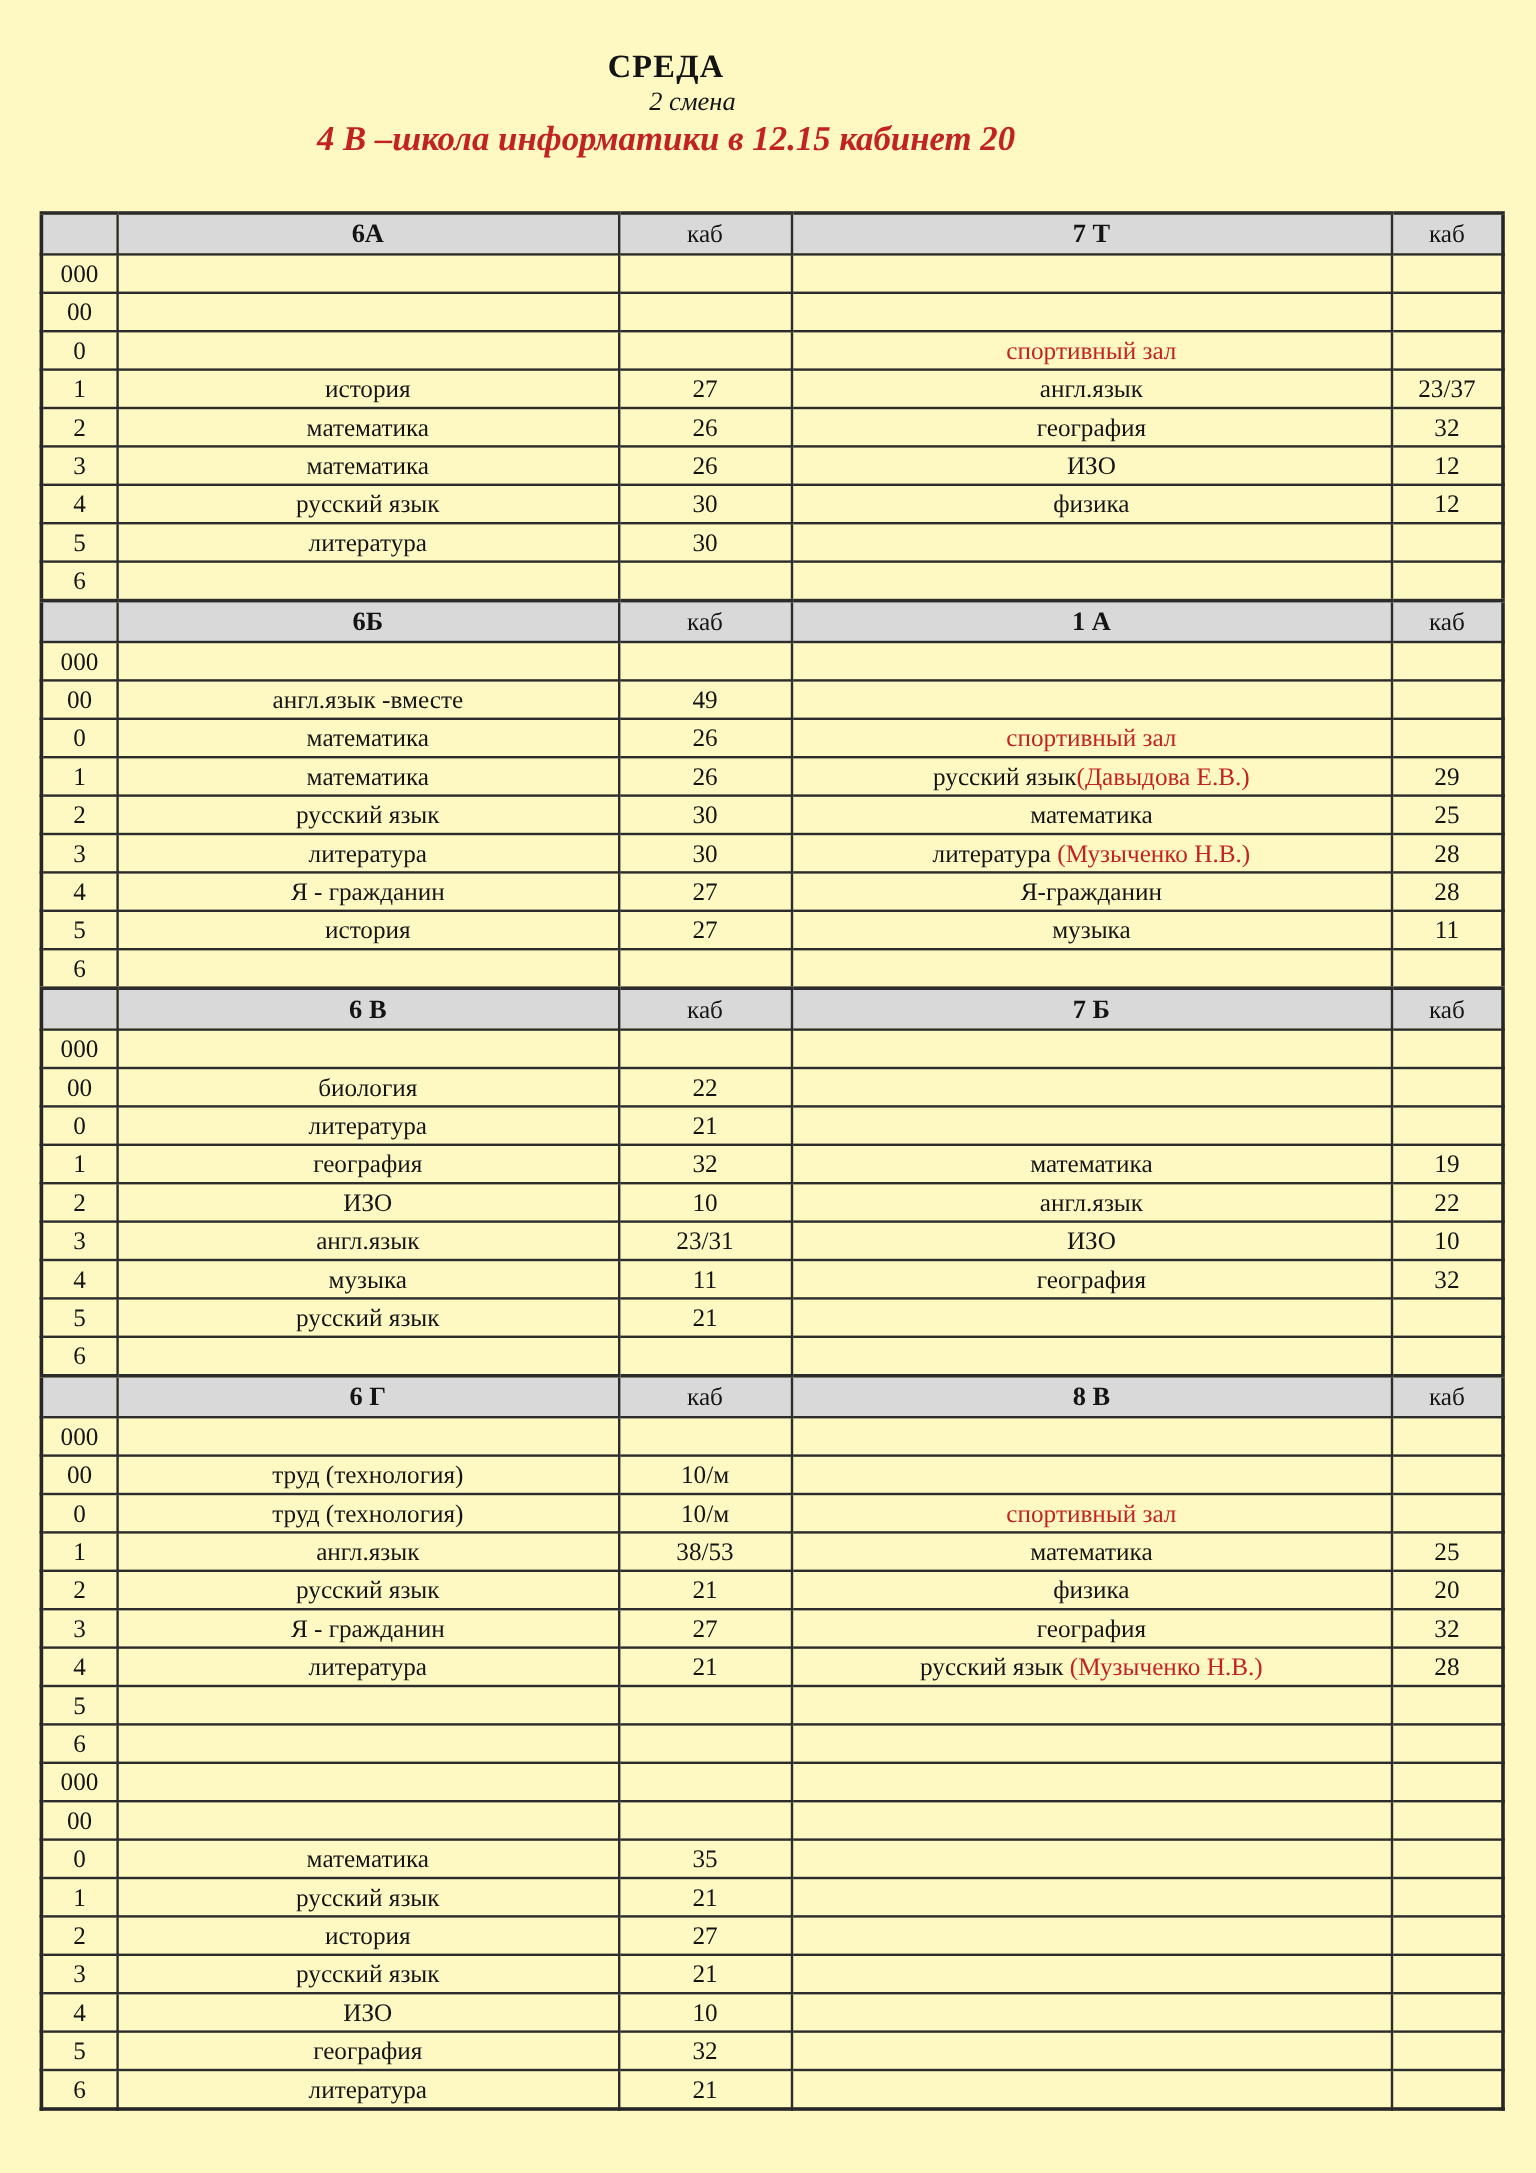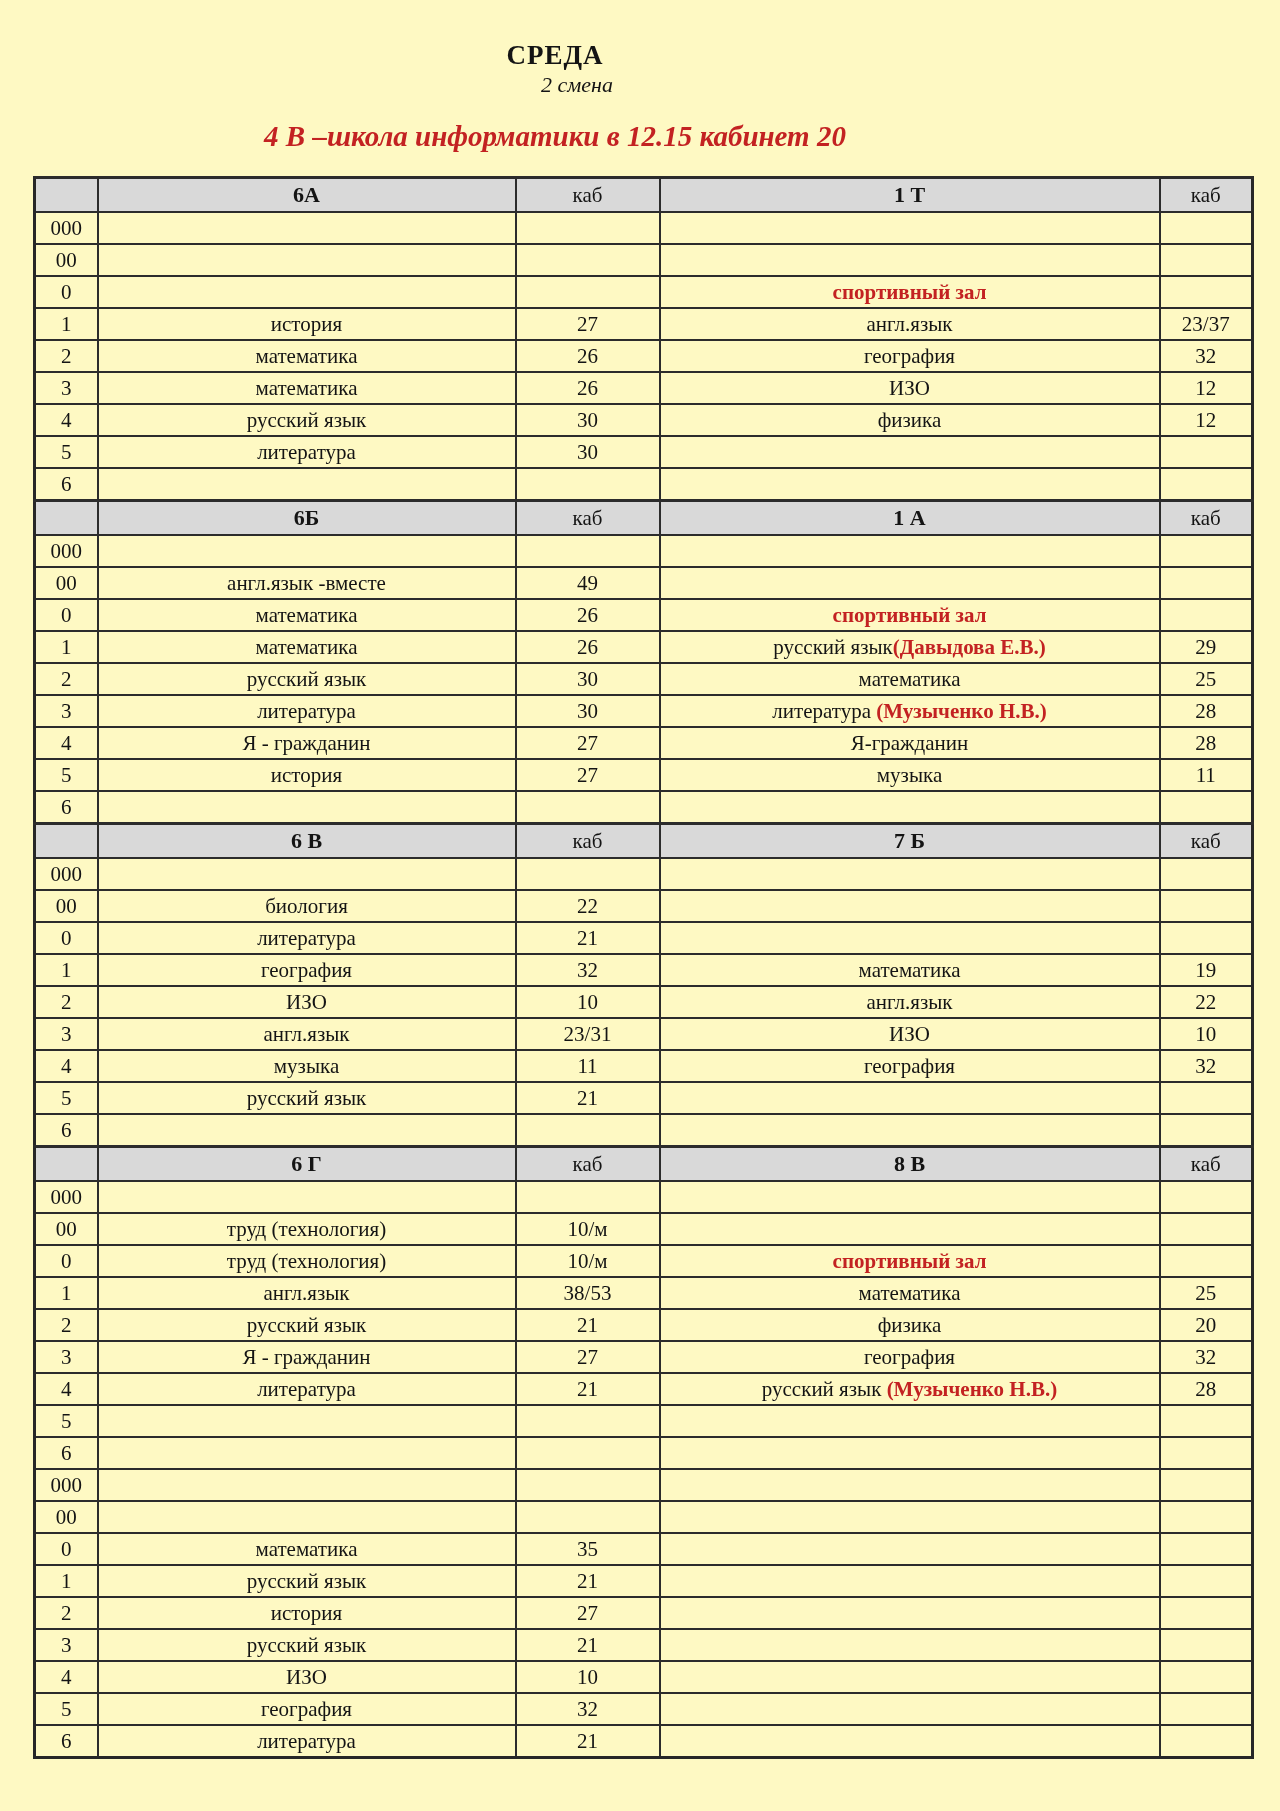--- a/index.html
+++ b/index.html
@@ -7,21 +7,21 @@
     position:relative;
     width:1280px; height:1811px;
     background:#fef9c3;
     font-family:"Liberation Serif","DejaVu Serif",serif;
     color:#141414;
     overflow:hidden;
   }
   .titles { width:1110px; padding-top:40px; text-align:center; }
   .doc-title { font-size:27px; font-weight:bold; letter-spacing:1px; }
   .doc-subtitle { font-size:22px; font-style:italic; margin-top:1px;padding-left:44px; }
-  .doc-notice { font-size:29px; font-weight:bold; font-style:italic; color:#c32222; margin-top:22px; }
+  .doc-notice { font-size:29px; font-weight:bold; font-style:italic; color:#c32222; margin-top:2px; }
 
   table.schedule {
     position:absolute; left:33px; top:176px;
     width:1218px;
     border-collapse:collapse; table-layout:fixed;
     border:3px solid #272727;
   }
   col.c-period { width:63px; }
   col.c-subjL  { width:418px; }
   col.c-kabL   { width:144px; }
@@ -39,21 +39,21 @@
     white-space:nowrap;
     overflow:hidden;
   }
   tr.sec td {
     background:#d9d9d9;
     height:32px;
     border-top-width:3px;
     border-bottom-width:2px;
   }
   td.cls { font-weight:bold; font-size:22px; }
-  .red { color:#c32222; font-weight:bold;margin-top:12px; }
+  .red { color:#c32222; font-weight:normal;margin-top:12px; }
 </style>
 </head>
 <body>
 
 <div class="page">
   <div class="titles">
     <div class="doc-title">СРЕДА</div>
     <div class="doc-subtitle">2 смена</div>
     <div class="doc-notice">4 В –школа информатики в 12.15 кабинет 20</div>
   </div>
@@ -64,21 +64,21 @@
         <col class="c-subjL">
         <col class="c-kabL">
         <col class="c-subjR">
         <col class="c-kabR">
     </colgroup>
     <tbody>
         <tr class="sec">
           <td></td>
           <td class="cls">6А</td>
           <td>каб</td>
-          <td class="cls">1 Т</td>
+          <td class="cls">7 Т</td>
           <td>каб</td>
         </tr>
         <tr>
           <td>000</td>
           <td></td>
           <td></td>
           <td><span></span><span class="red"></span></td>
           <td></td>
         </tr>
         <tr>

